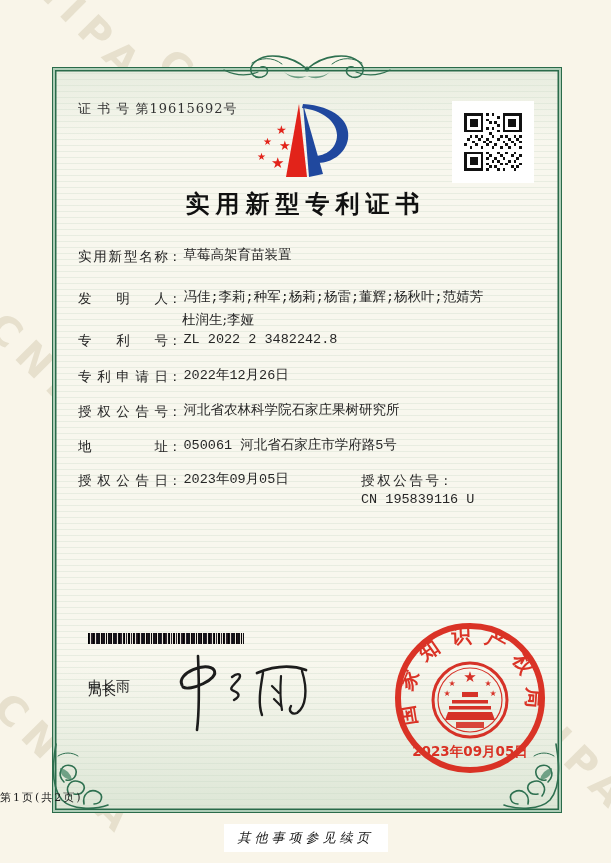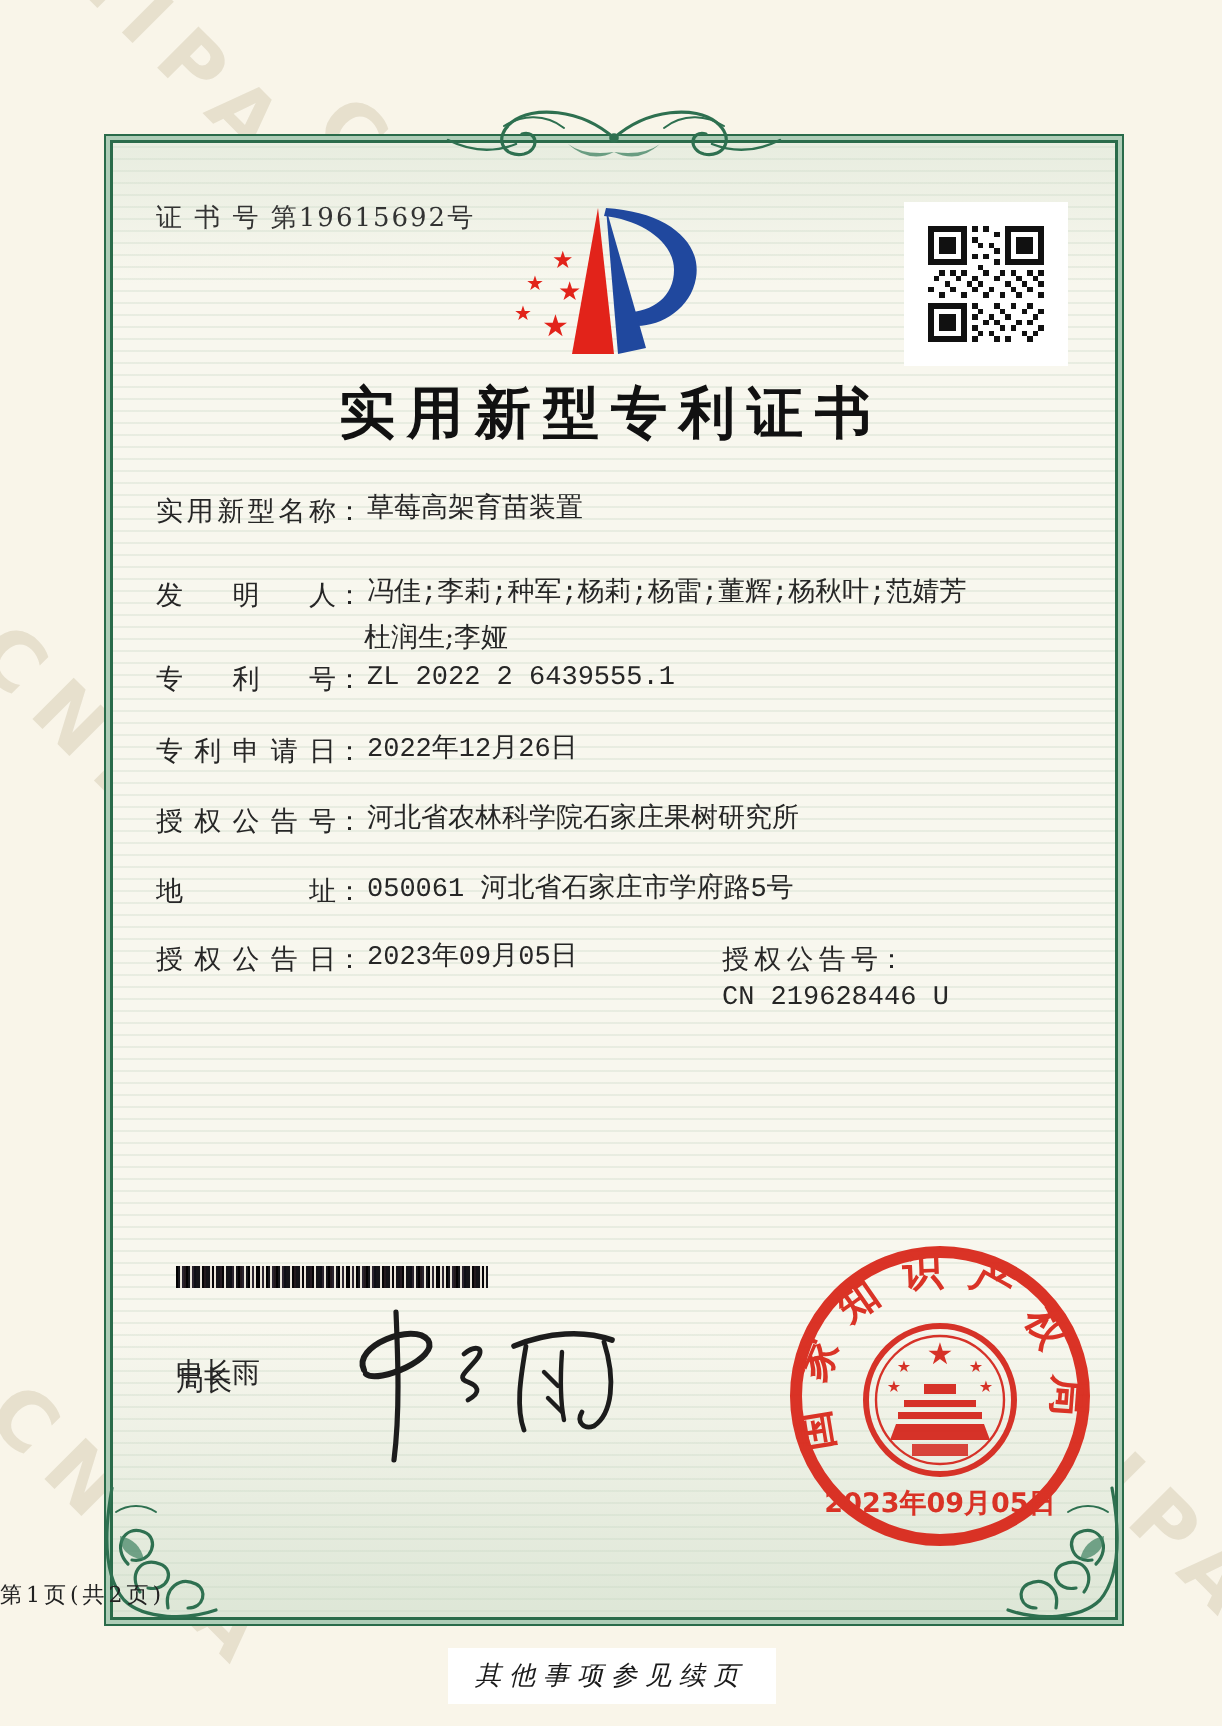--- a/index.html
+++ b/index.html
@@ -35,21 +35,21 @@
     position:absolute;left:78px;top:100px;font-size:13px;letter-spacing:1px;
     z-index:4;color:#333;
   }
   .logo{position:absolute;left:252px;top:100px;z-index:4;}
   .qr-box{
     position:absolute;left:452px;top:101px;width:82px;height:82px;background:#fff;
     z-index:4;display:flex;align-items:center;justify-content:center;
   }
   .title{
     position:absolute;left:0;right:0;top:188px;text-align:center;
-    font-size:28px;font-weight:bold;letter-spacing:6px;z-index:4;color:#111;
+    font-size:24px;font-weight:bold;letter-spacing:6px;z-index:4;color:#111;
   }
   
   .fields{position:absolute;left:78px;top:0;width:470px;z-index:4;font-size:13.5px;}
   .frow{position:absolute;left:0;width:470px;line-height:20px;}
   .flabel{
     display:inline-block;width:90px;text-align:justify;text-align-last:justify;
     vertical-align:top;
   }
   .colon{display:inline-block;vertical-align:top;margin-right:2px;}
   .fvalue{display:inline-block;vertical-align:top;max-width:360px;font-family:Liberation Mono, monospace;}
@@ -189,35 +189,35 @@
 
   <div class="fields">
     <div class="frow" style="top:246px;">
       <span class="flabel">实用新型名称</span><span class="colon">：</span><span class="fvalue">草莓高架育苗装置</span>
     </div>
     <div class="frow" style="top:288px;">
       <span class="flabel">发明人</span><span class="colon">：</span><span class="fvalue">冯佳;李莉;种军;杨莉;杨雷;董辉;杨秋叶;范婧芳</span>
       <span class="fvalue2">杜润生;李娅</span>
     </div>
     <div class="frow" style="top:330px;">
-      <span class="flabel">专利号</span><span class="colon">：</span><span class="fvalue">ZL 2022 2 6439555.1</span>
+      <span class="flabel">专利号</span><span class="colon">：</span><span class="fvalue">ZL 2022 2 3482242.8</span>
     </div>
     <div class="frow" style="top:366px;">
       <span class="flabel">专利申请日</span><span class="colon">：</span><span class="fvalue">2022年12月26日</span>
     </div>
     <div class="frow" style="top:401px;">
       <span class="flabel">授权公告号</span><span class="colon">：</span><span class="fvalue">河北省农林科学院石家庄果树研究所</span>
     </div>
     <div class="frow" style="top:436px;">
       <span class="flabel">地址</span><span class="colon">：</span><span class="fvalue">050061 河北省石家庄市学府路5号</span>
     </div>
     <div class="frow" style="top:470px;">
       <span class="flabel">授权公告日</span><span class="colon">：</span><span class="fvalue">2023年09月05日</span>
       <span class="pair2">
-        <span class="flabel">授权公告号</span><span class="colon">：</span><span class="fvalue">CN 219628446 U</span>
+        <span class="flabel">授权公告号</span><span class="colon">：</span><span class="fvalue">CN 195839116 U</span>
       </span>
     </div>
   </div>
 
 
   <div class="barcode"></div>
 
   <div class="director-title">局长</div>
   <div class="director-name">申长雨</div>
 

